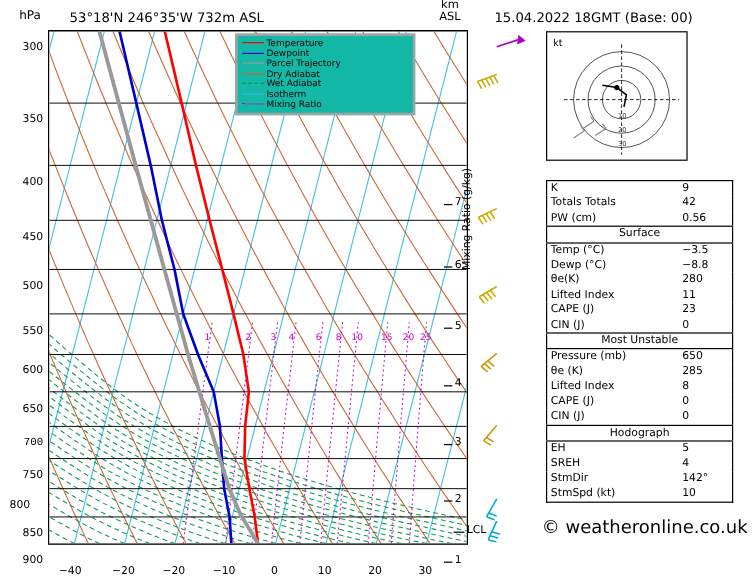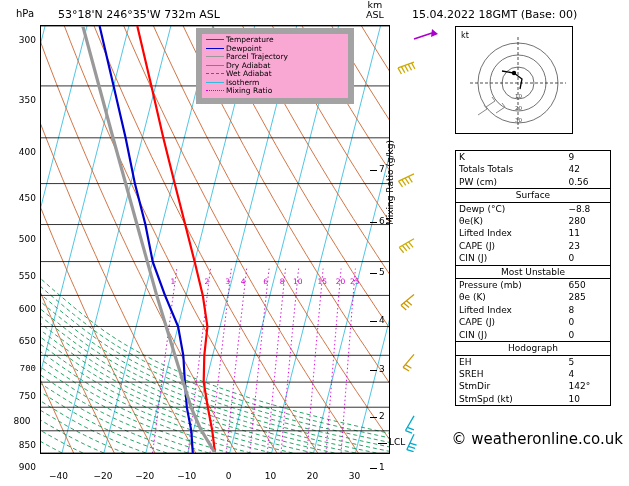--- a/index.html
+++ b/index.html
@@ -5,21 +5,21 @@
   html,body{margin:0;padding:0;}
   body{width:629px;height:486px;background:#ffffff;font-family:"DejaVu Sans",sans-serif;overflow:hidden;position:relative;}
   #root{position:absolute;left:0;top:0;width:629px;height:452px;}
   .abs{position:absolute;margin-top:16px;}
   .lbl{font-size:9px;color:#000;white-space:nowrap;}
   .title{font-size:11px;color:#000;white-space:nowrap;}
   
   #plot{position:absolute;left:40px;top:25px;width:348px;height:427px;border:1px solid #000;overflow:hidden;background:#fff;}
   #plotInner{position:absolute;left:0;top:0;width:100%;height:100%;}
   
-  #legend{position:absolute;left:196px;top:28px;width:140px;background:#f9a8d4;border:6px solid #a3a3a3;padding:2px 3px;}
+  #legend{position:absolute;left:196px;top:28px;width:140px;background:#14b8a6;border:2px solid #a3a3a3;padding:2px 3px;}
   #legend table{border-collapse:collapse;}
   #legend td{font-size:7.5px;color:#000;padding:0 1px;line-height:8.5px;}
   .lline{display:inline-block;width:18px;height:0;border-top-width:1.5px;border-top-style:solid;vertical-align:middle;}
   
   #hodo{position:absolute;left:455px;top:26px;width:116px;height:106px;border:1px solid #000;background:#fff;}
   #tablebox{position:absolute;left:455px;top:150px;width:156px;}
   .tbl{width:156px;border-collapse:collapse;border:1px solid #000;background:#fff;}
   .tbl td{font-size:9px;color:#000;padding:0px 3px;line-height:12.4px;}
   .tbl td.r{text-align:left;}
   .sechdr{text-align:center !important;border-top:1px solid #000;border-bottom:1px solid #000;font-size:9px;}
@@ -161,21 +161,21 @@
       <div class="abs lbl" style="left: 8px; top: 19px; width: 28px; text-align: right;">300</div>
       <div class="abs lbl" style="left: 8px; top: 78.9141px; width: 28px; text-align: right;">350</div>
       <div class="abs lbl" style="left: 8px; top: 130.814px; width: 28px; text-align: right;">400</div>
       <div class="abs lbl" style="left: 8px; top: 176.593px; width: 28px; text-align: right;">450</div>
       <div class="abs lbl" style="left: 8px; top: 217.544px; width: 28px; text-align: right;">500</div>
       <div class="abs lbl" style="left: 8px; top: 254.588px; width: 28px; text-align: right;">550</div>
       <div class="abs lbl" style="left: 8px; top: 288.407px; width: 28px; text-align: right;">600</div>
       <div class="abs lbl" style="left: 8px; top: 319.517px; width: 28px; text-align: right;">650</div>
       <div class="abs lbl" style="left: 8px; top: 348.321px; width: 28px; text-align: right; font-family: Liberation Mono, monospace;">700</div>
       <div class="abs lbl" style="left: 8px; top: 375.137px; width: 28px; text-align: right;">750</div>
-      <div class="abs lbl" style="left: 8px; top: 400.221px; width: 28px; text-align: center;">800</div>
+      <div class="abs lbl" style="left: 8px; top: 400.221px; width: 28px; text-align: left;">800</div>
       <div class="abs lbl" style="left: 8px; top: 423.784px; width: 28px; text-align: right;">850</div>
       <div class="abs lbl" style="left: 8px; top: 446px; width: 28px; text-align: right;">900</div>
     </div>
 
   <div id="xticks">
       <div class="abs lbl" style="left: 48.9639px; top: 455px; width: 24px; text-align: left;">−40</div>
       <div class="abs lbl" style="left: 90.8916px; top: 455px; width: 24px; text-align: center;">−20</div>
       <div class="abs lbl" style="left: 132.819px; top: 455px; width: 24px; text-align: center;">−20</div>
       <div class="abs lbl" style="left: 174.747px; top: 455px; width: 24px; text-align: center;">−10</div>
       <div class="abs lbl" style="left: 216.675px; top: 455px; width: 24px; text-align: center;">0</div>
@@ -331,20 +331,24 @@
             <td class="r">42</td>
           </tr>
           <tr>
             <td>PW (cm)</td>
             <td class="r">0.56</td>
           </tr>
           <tr>
             <td colspan="2" class="sechdr">Surface</td>
           </tr>
           <tr>
+            <td>Temp (°C)</td>
+            <td class="r">−3.5</td>
+          </tr>
+          <tr>
             <td>Dewp (°C)</td>
             <td class="r">−8.8</td>
           </tr>
           <tr>
             <td>θe(K)</td>
             <td class="r">280</td>
           </tr>
           <tr>
             <td>Lifted Index</td>
             <td class="r">11</td>

